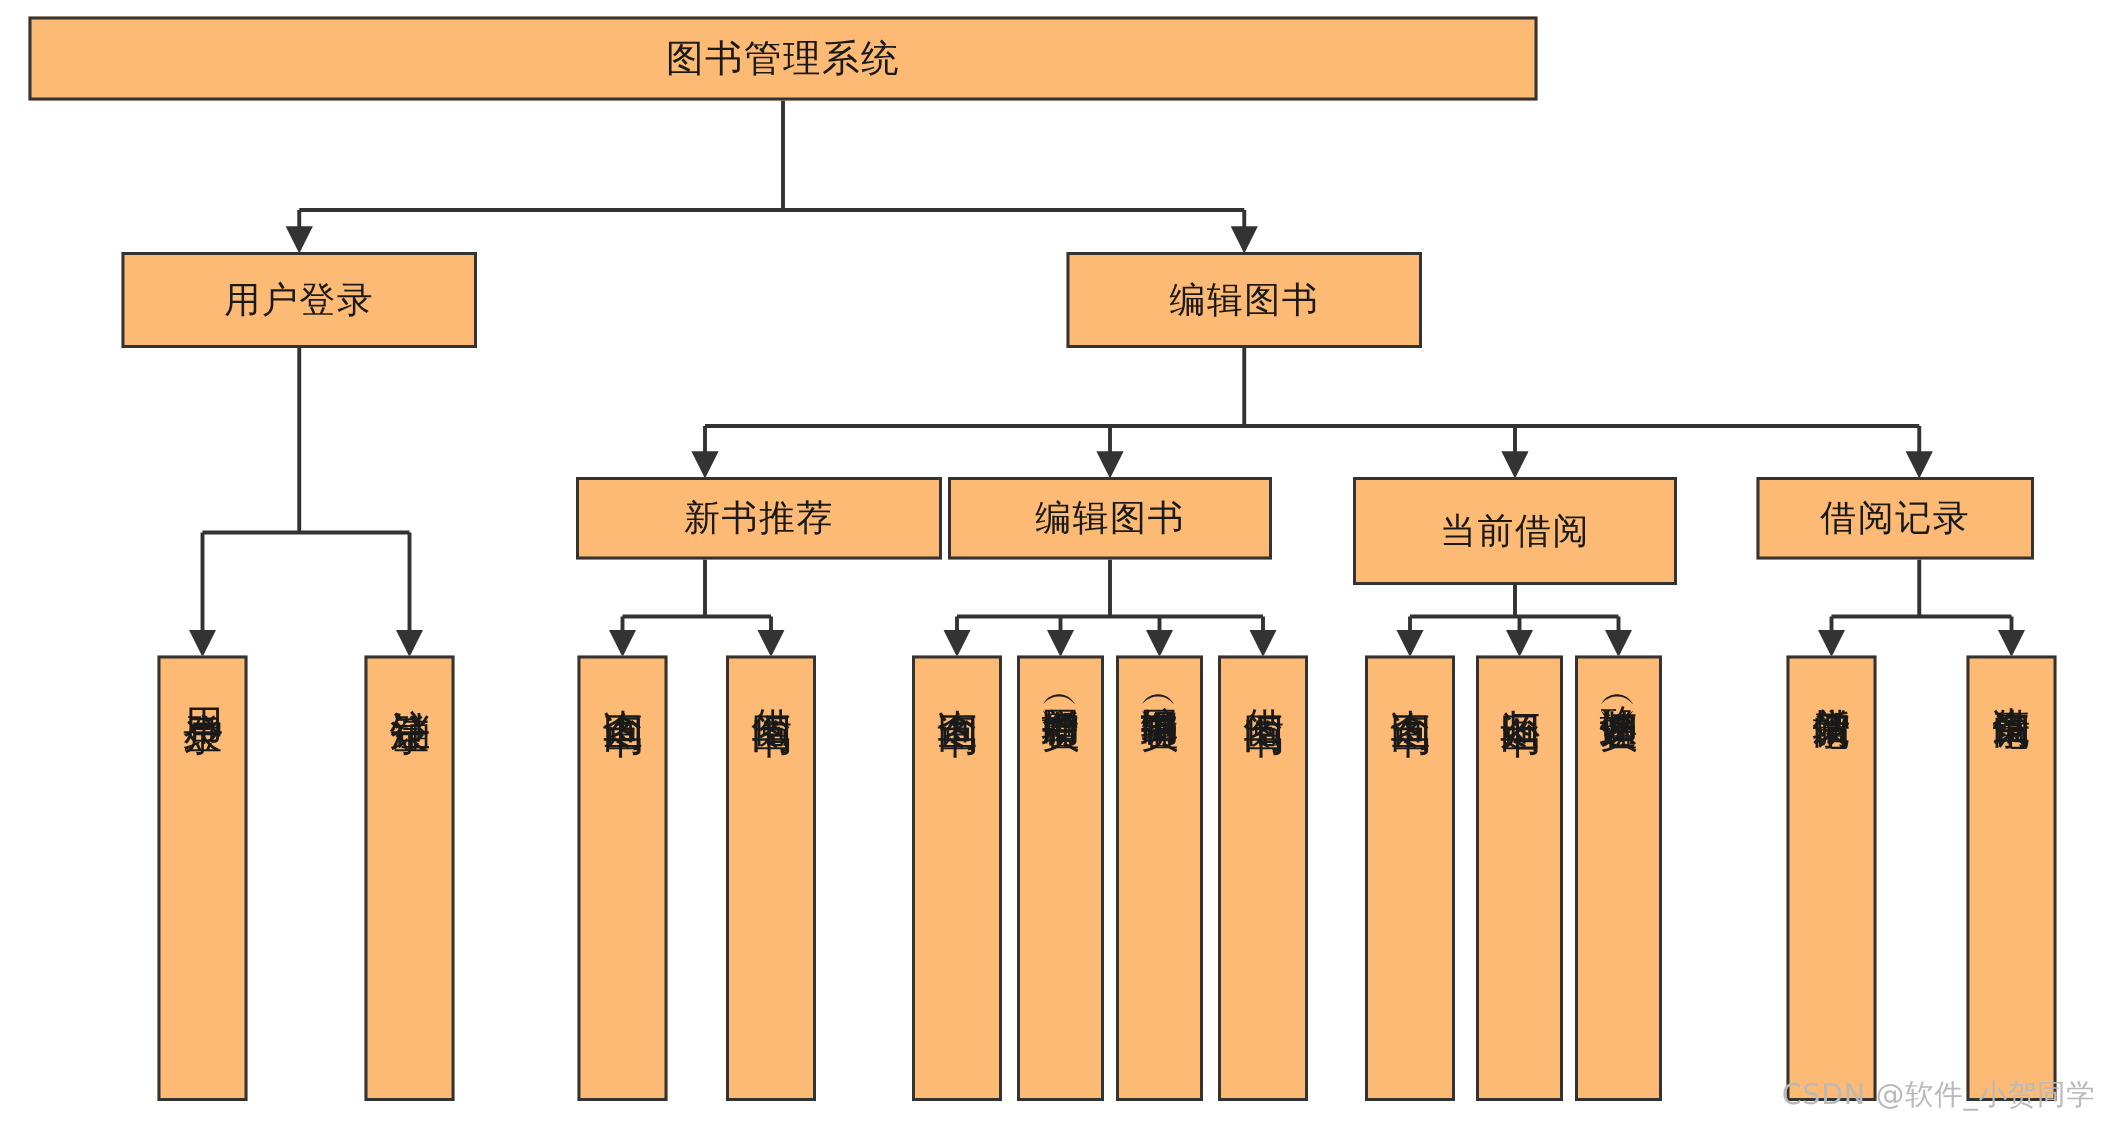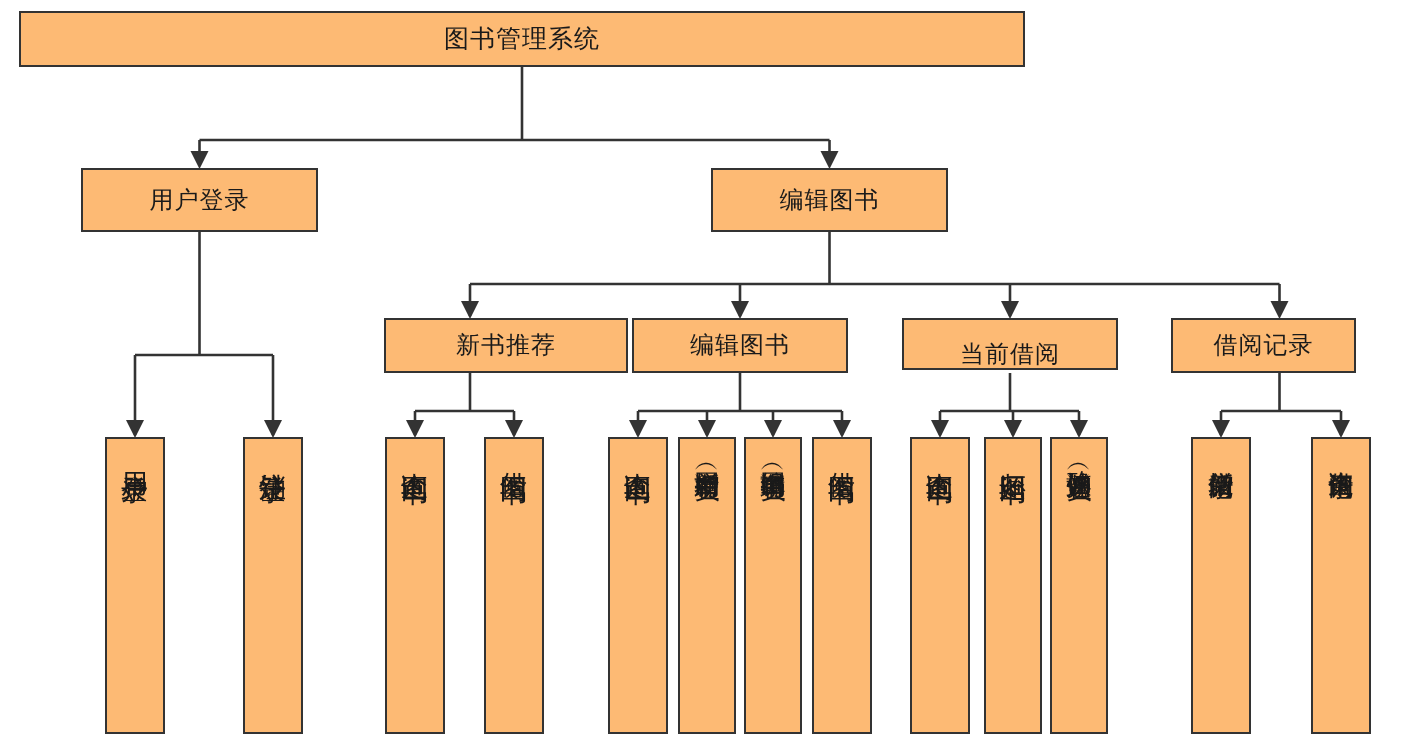--- a/index.html
+++ b/index.html
@@ -117,21 +117,21 @@
       </div>
       <div class="node h" style="left: 711px; top: 168px; width: 237px; height: 64px;">
         <span class="lbl">编辑图书</span>
       </div>
       <div class="node h" style="left: 384px; top: 318px; width: 244px; height: 55px;">
         <span class="lbl">新书推荐</span>
       </div>
       <div class="node h" style="left: 632px; top: 318px; width: 216px; height: 55px;">
         <span class="lbl">编辑图书</span>
       </div>
-      <div class="node h" style="left: 902px; top: 318px; width: 216px; height: 52px; align-items: flex-end;">
+      <div class="node h" style="left: 902px; top: 318px; width: 216px; height: 72px;">
         <span class="lbl">当前借阅</span>
       </div>
       <div class="node h" style="left: 1171px; top: 318px; width: 185px; height: 55px;">
         <span class="lbl">借阅记录</span>
       </div>
       <div class="node v" style="left: 105px; top: 437px; width: 60px; height: 297px;">
         <span class="lbl">用户登录</span>
       </div>
       <div class="node v" style="left: 243px; top: 437px; width: 60px; height: 297px;">
         <span class="lbl">注销登录</span>
@@ -163,13 +163,14 @@
       <div class="node v small" style="left: 1050px; top: 437px; width: 58px; height: 297px;">
         <span class="lbl">确认归还（管理员）</span>
       </div>
       <div class="node v small" style="left: 1191px; top: 437px; width: 60px; height: 297px;">
         <span class="lbl">新增借阅记录</span>
       </div>
       <div class="node v small" style="left: 1311px; top: 437px; width: 60px; height: 297px;">
         <span class="lbl">查询借阅记录</span>
       </div>
     </div>
+  <div class="watermark">CSDN @软件_小贺同学</div>
 </div>
 
 </body></html>

